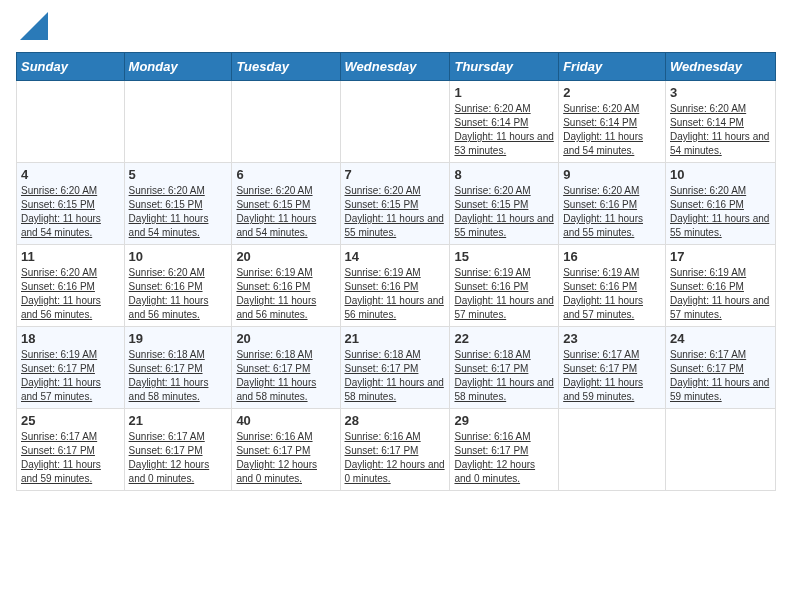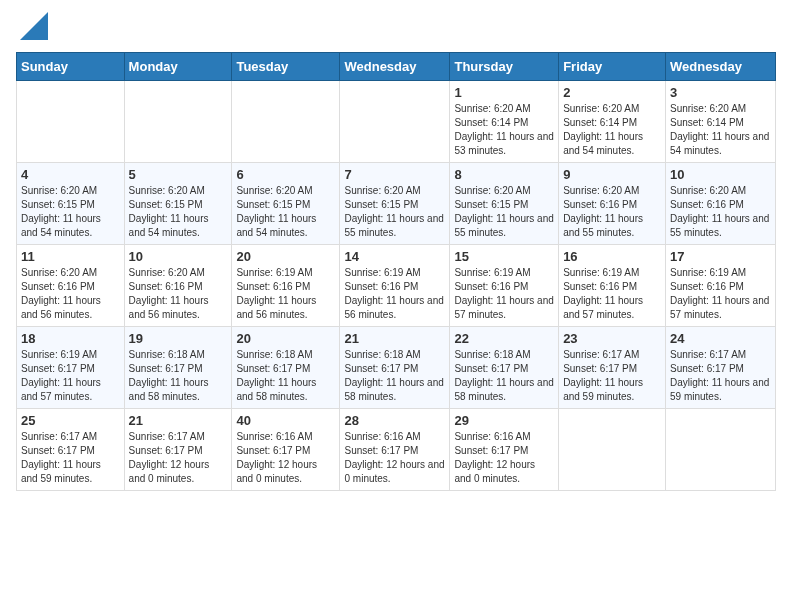--- a/index.html
+++ b/index.html
@@ -59,20 +59,21 @@
       font-size: 11px;
     }
     .calendar th {
       background-color: #2a7ab8;
       color: #fff;
       padding: 6px 4px;
       text-align: left;
       font-size: 13px;
       font-weight: bold;
       border: 1px solid #1a5a8a;
+      font-style: italic;
     }
     .calendar td {
       border: 1px solid #ddd;
       vertical-align: top;
       padding: 4px 4px;
       width: 113px;
       min-height: 80px;
       background: #fff;
     }
     .calendar tr:nth-child(even) td {
@@ -84,20 +85,21 @@
     .day-number {
       font-size: 13px;
       font-weight: bold;
       color: #333;
       margin-bottom: 2px;
     }
     .day-info {
       font-size: 10px;
       color: #333;
       line-height: 1.4;
+      text-decoration: underline;
     }
     .empty-cell {
       background: #fff !important;
     }
   </style>
 </head>
 <body>
 
 <div class="header">
   <div class="logo">

